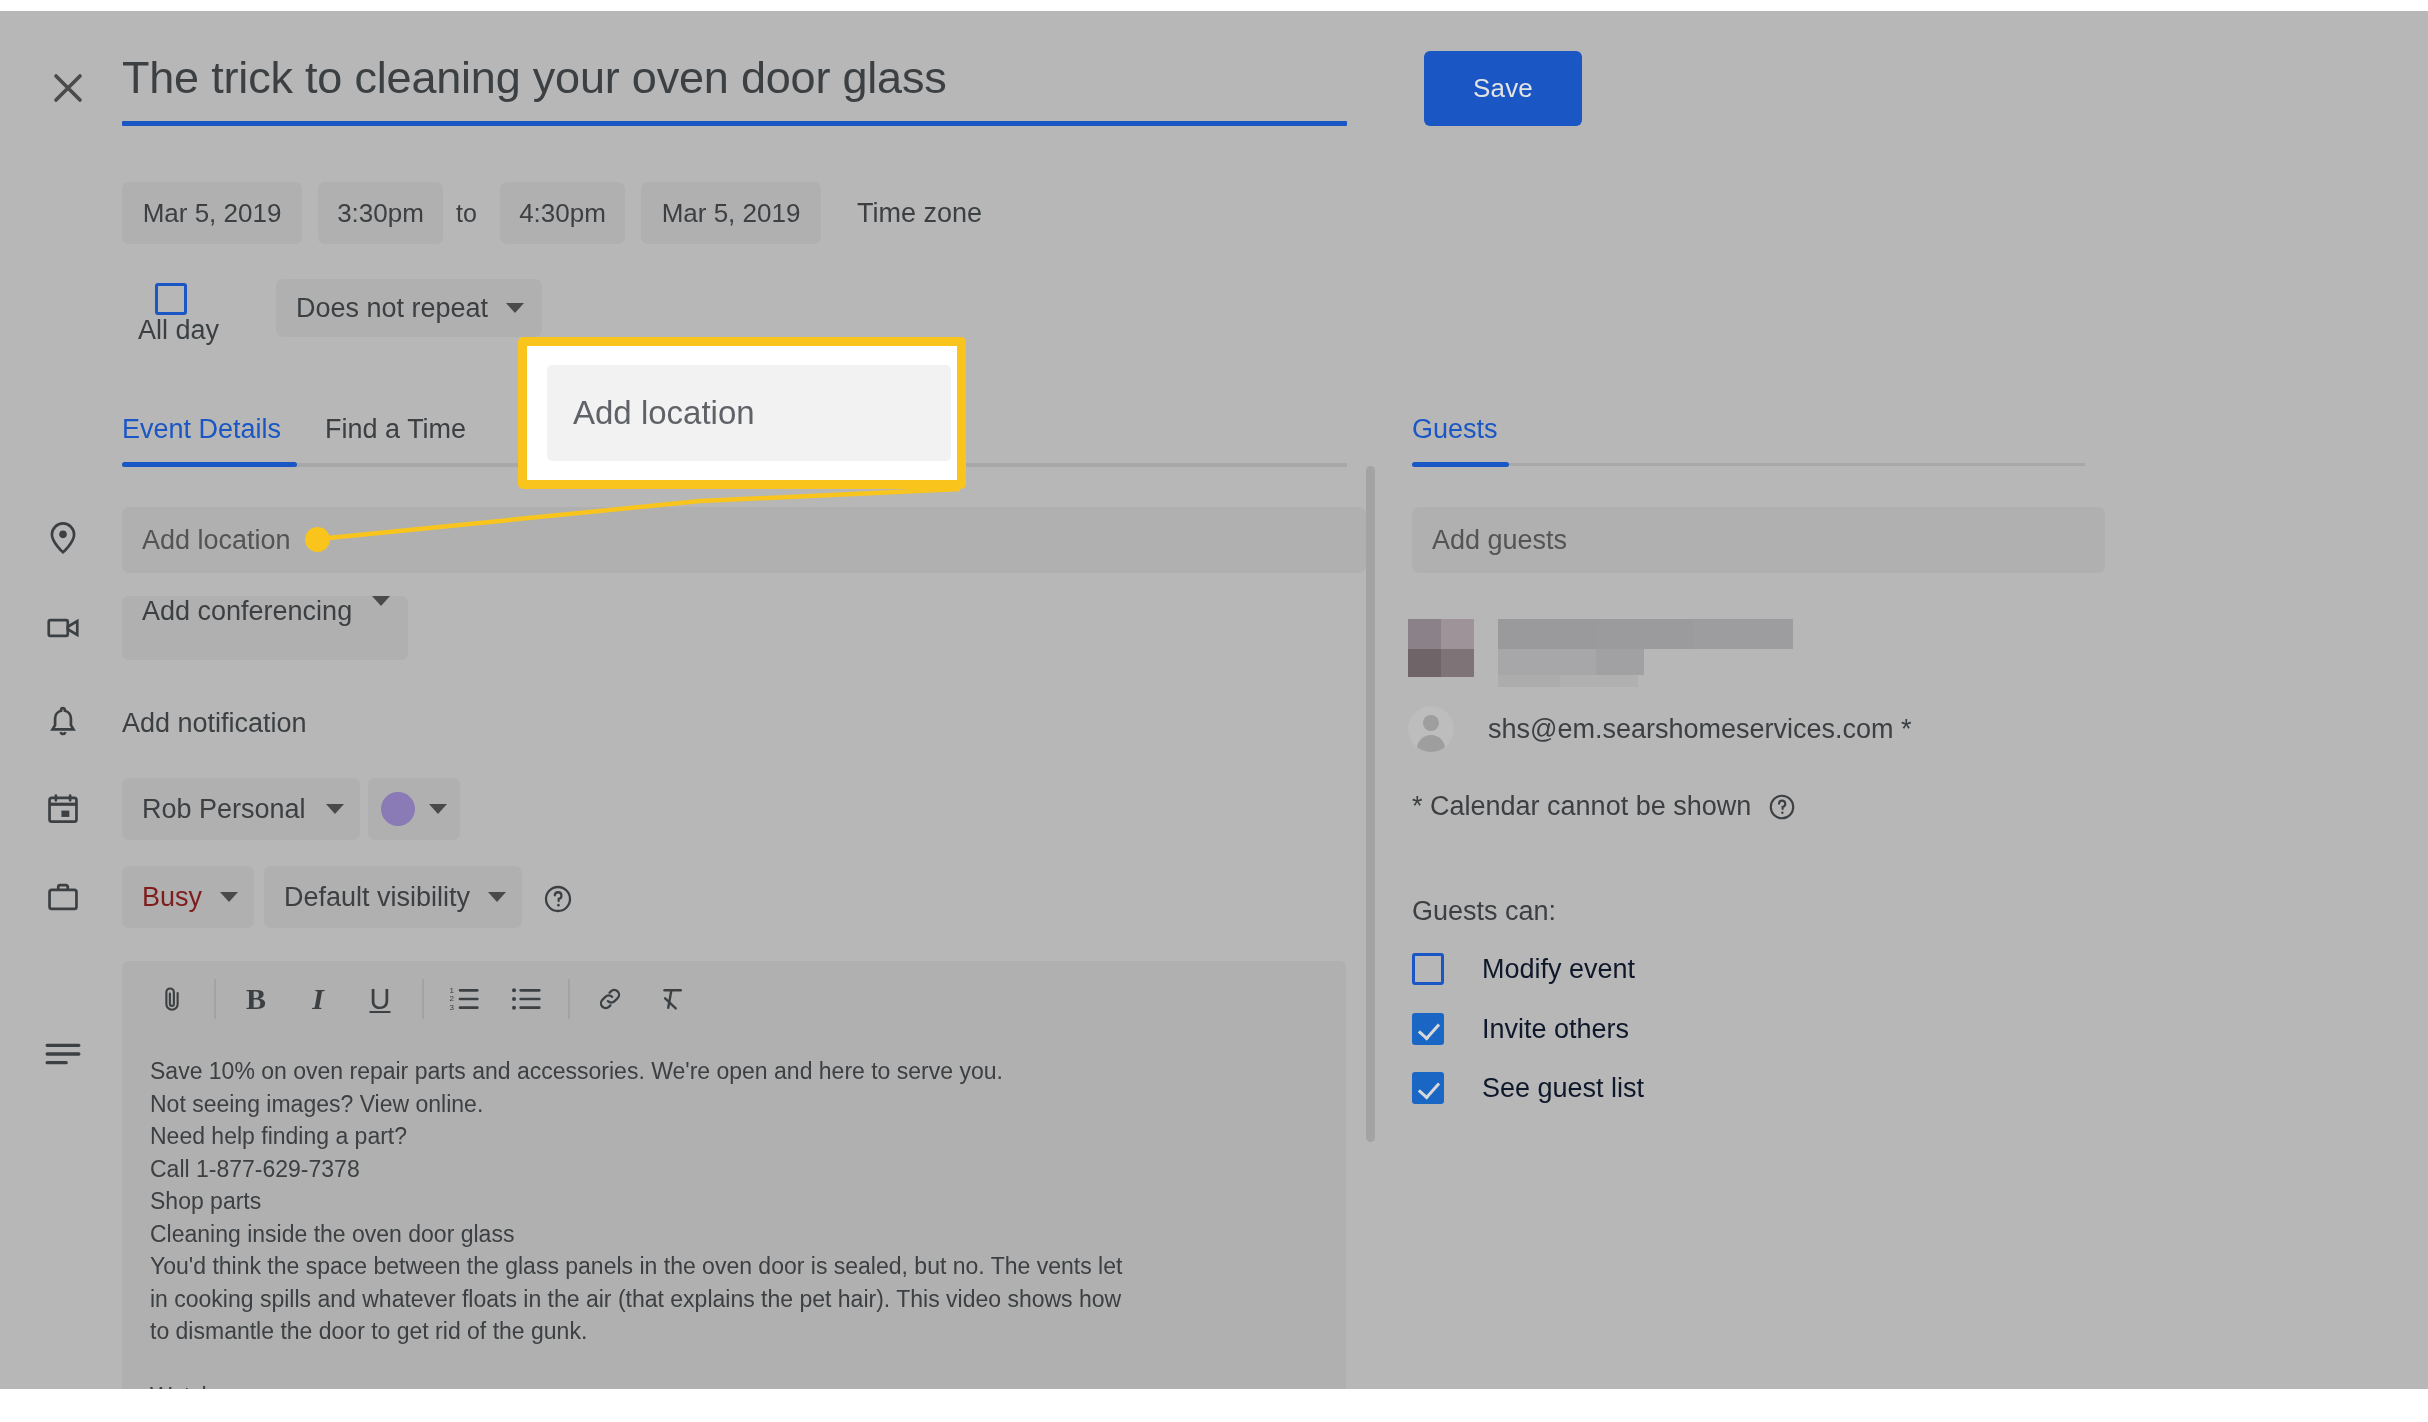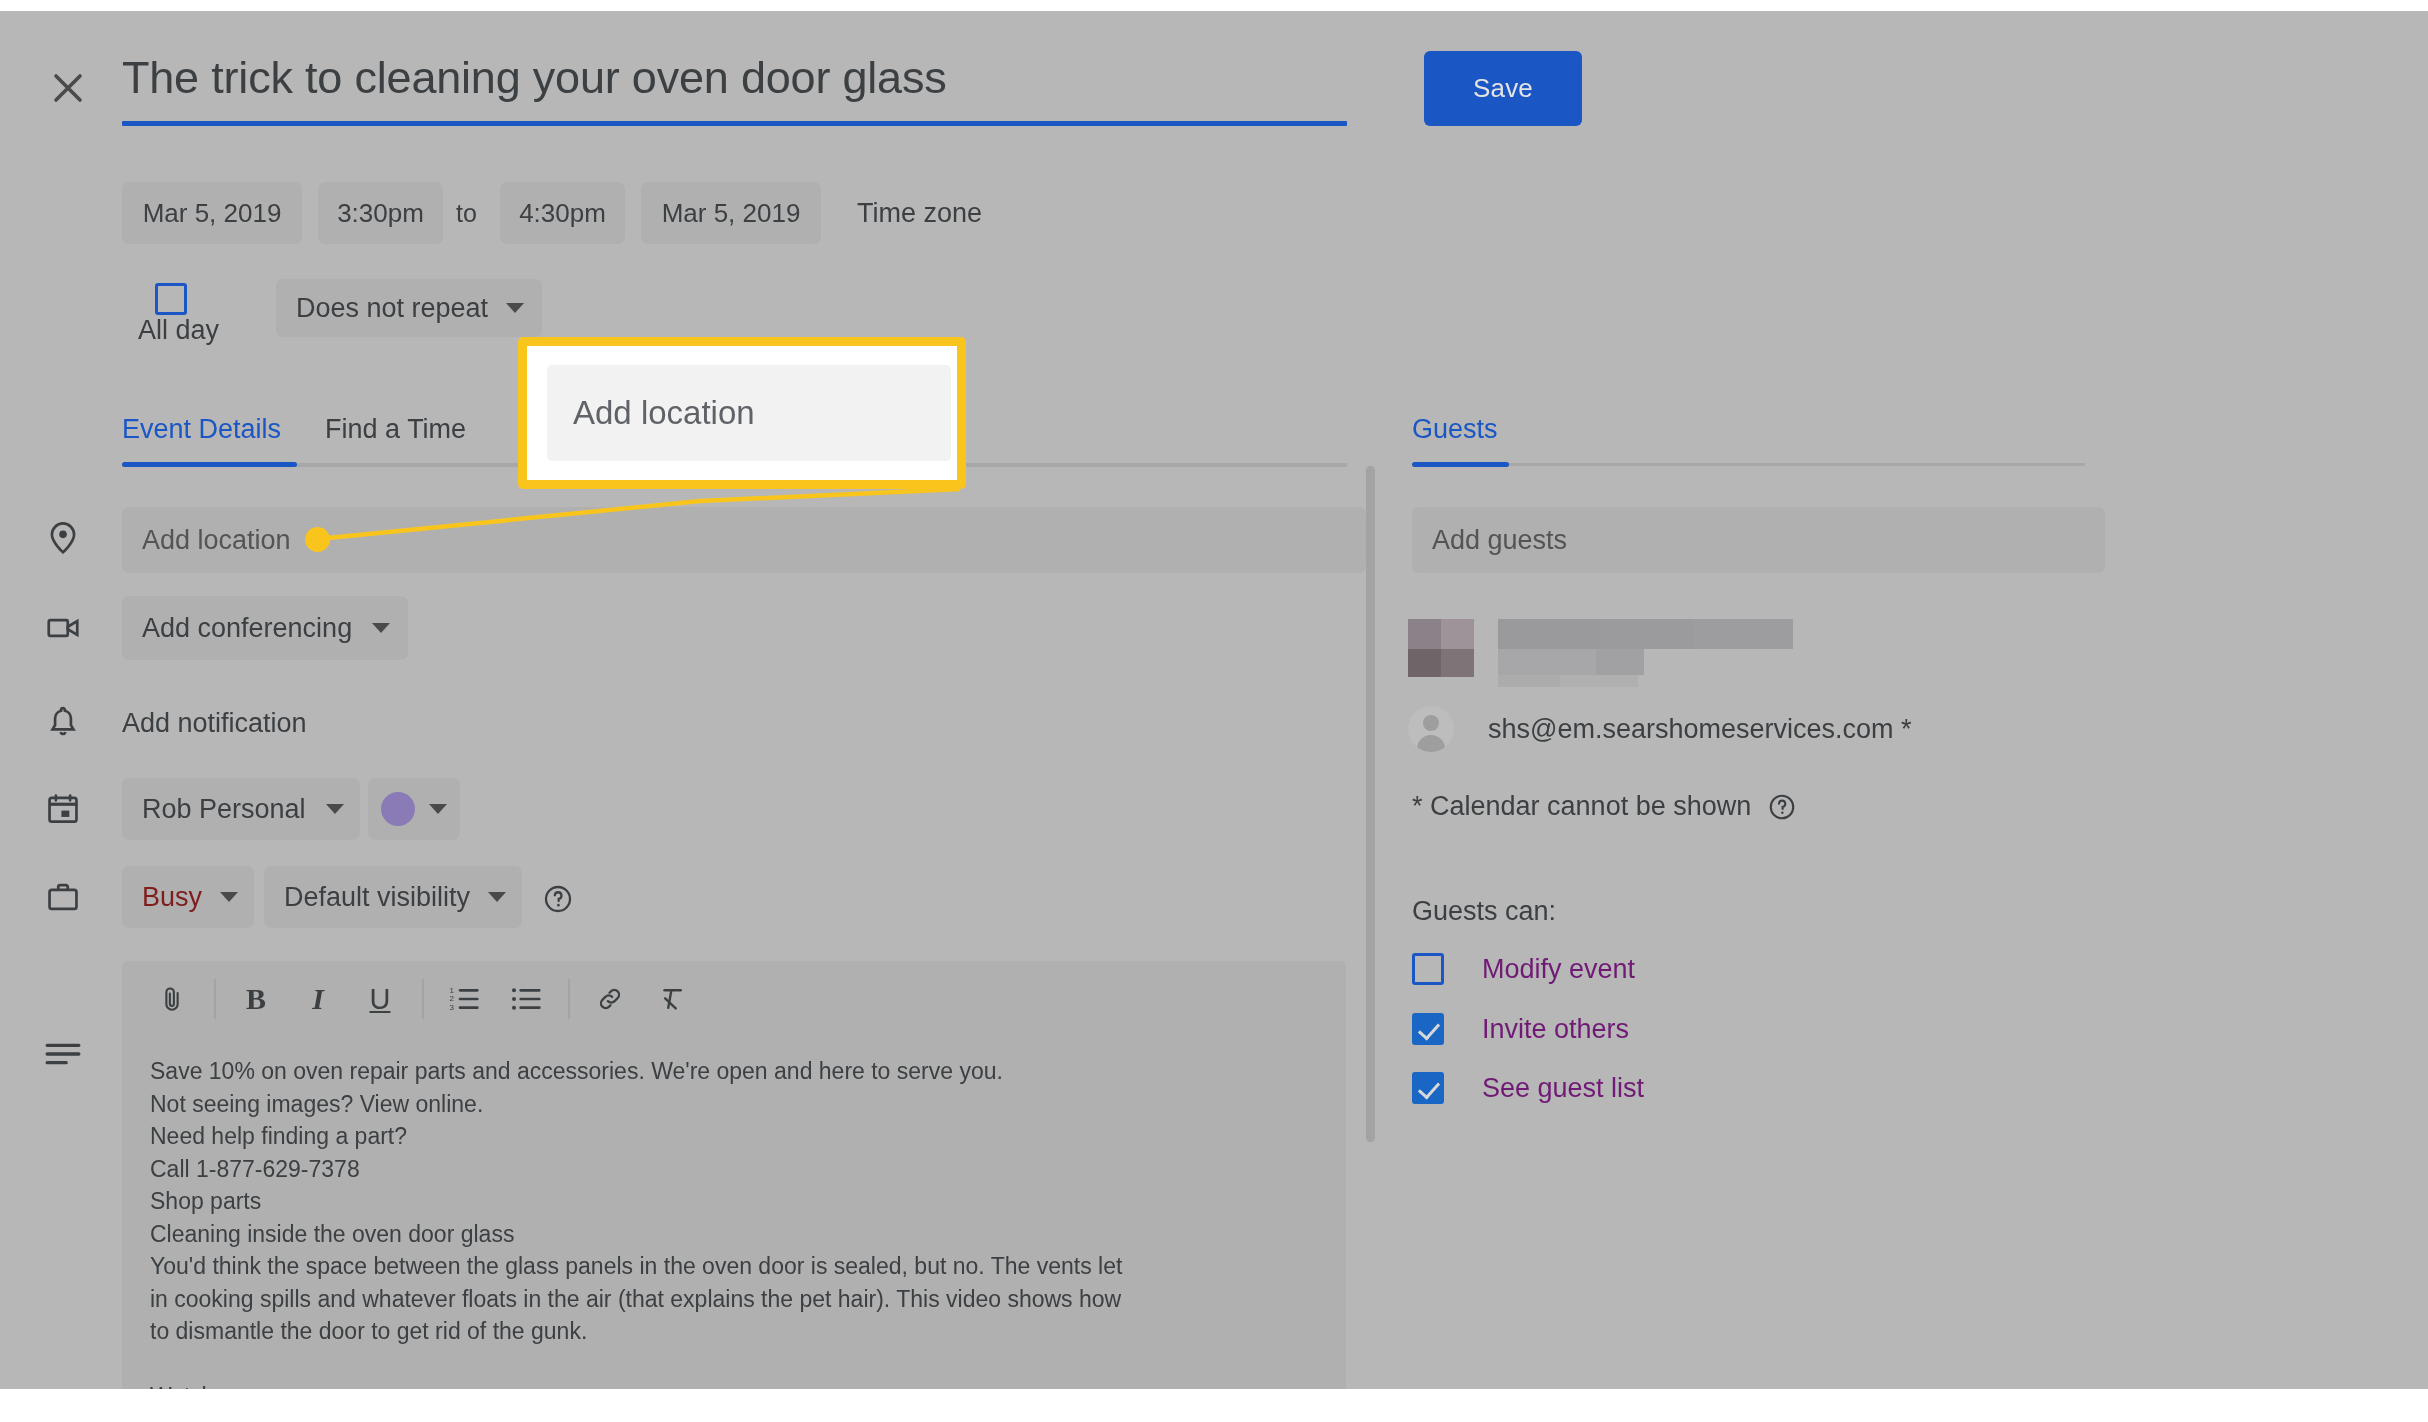--- a/index.html
+++ b/index.html
@@ -222,21 +222,21 @@
     padding-left: 20px;
     font-size: 27px;
   }
   #conf-chip {
     position: absolute;
     left: 122px; top: 585px;
     height: 64px;
     padding: 0 18px 0 20px;
     background: #b0b0b0;
     border-radius: 7px;
-    display: flex; align-items: center; gap: 20px;
+    display: flex; align-items: flex-start; gap: 20px;
     font-size: 27px; color: #3c4043;
     cursor: pointer;
   }
   #notif-btn {
     position: absolute;
     left: 122px; top: 690px;
     height: 44px;
     display: flex; align-items: center;
     font-size: 27px; color: #3c4043;
     cursor: pointer;
@@ -454,21 +454,21 @@
     display: flex;
     align-items: center;
     gap: 38px;
     cursor: pointer;
   }
   #perm-0 { top: 942px; }
   #perm-1 { top: 1002px; }
   #perm-2 { top: 1061px; }
   .perm-label {
     font-size: 27px;
-    color: #701a75;
+    color: #0f172a;
   }
 
   
   #callout-line {
     position: absolute;
     left: 0; top: 0;
     width: 2428px; height: 1422px;
     pointer-events: none;
   }
   #callout-box {

